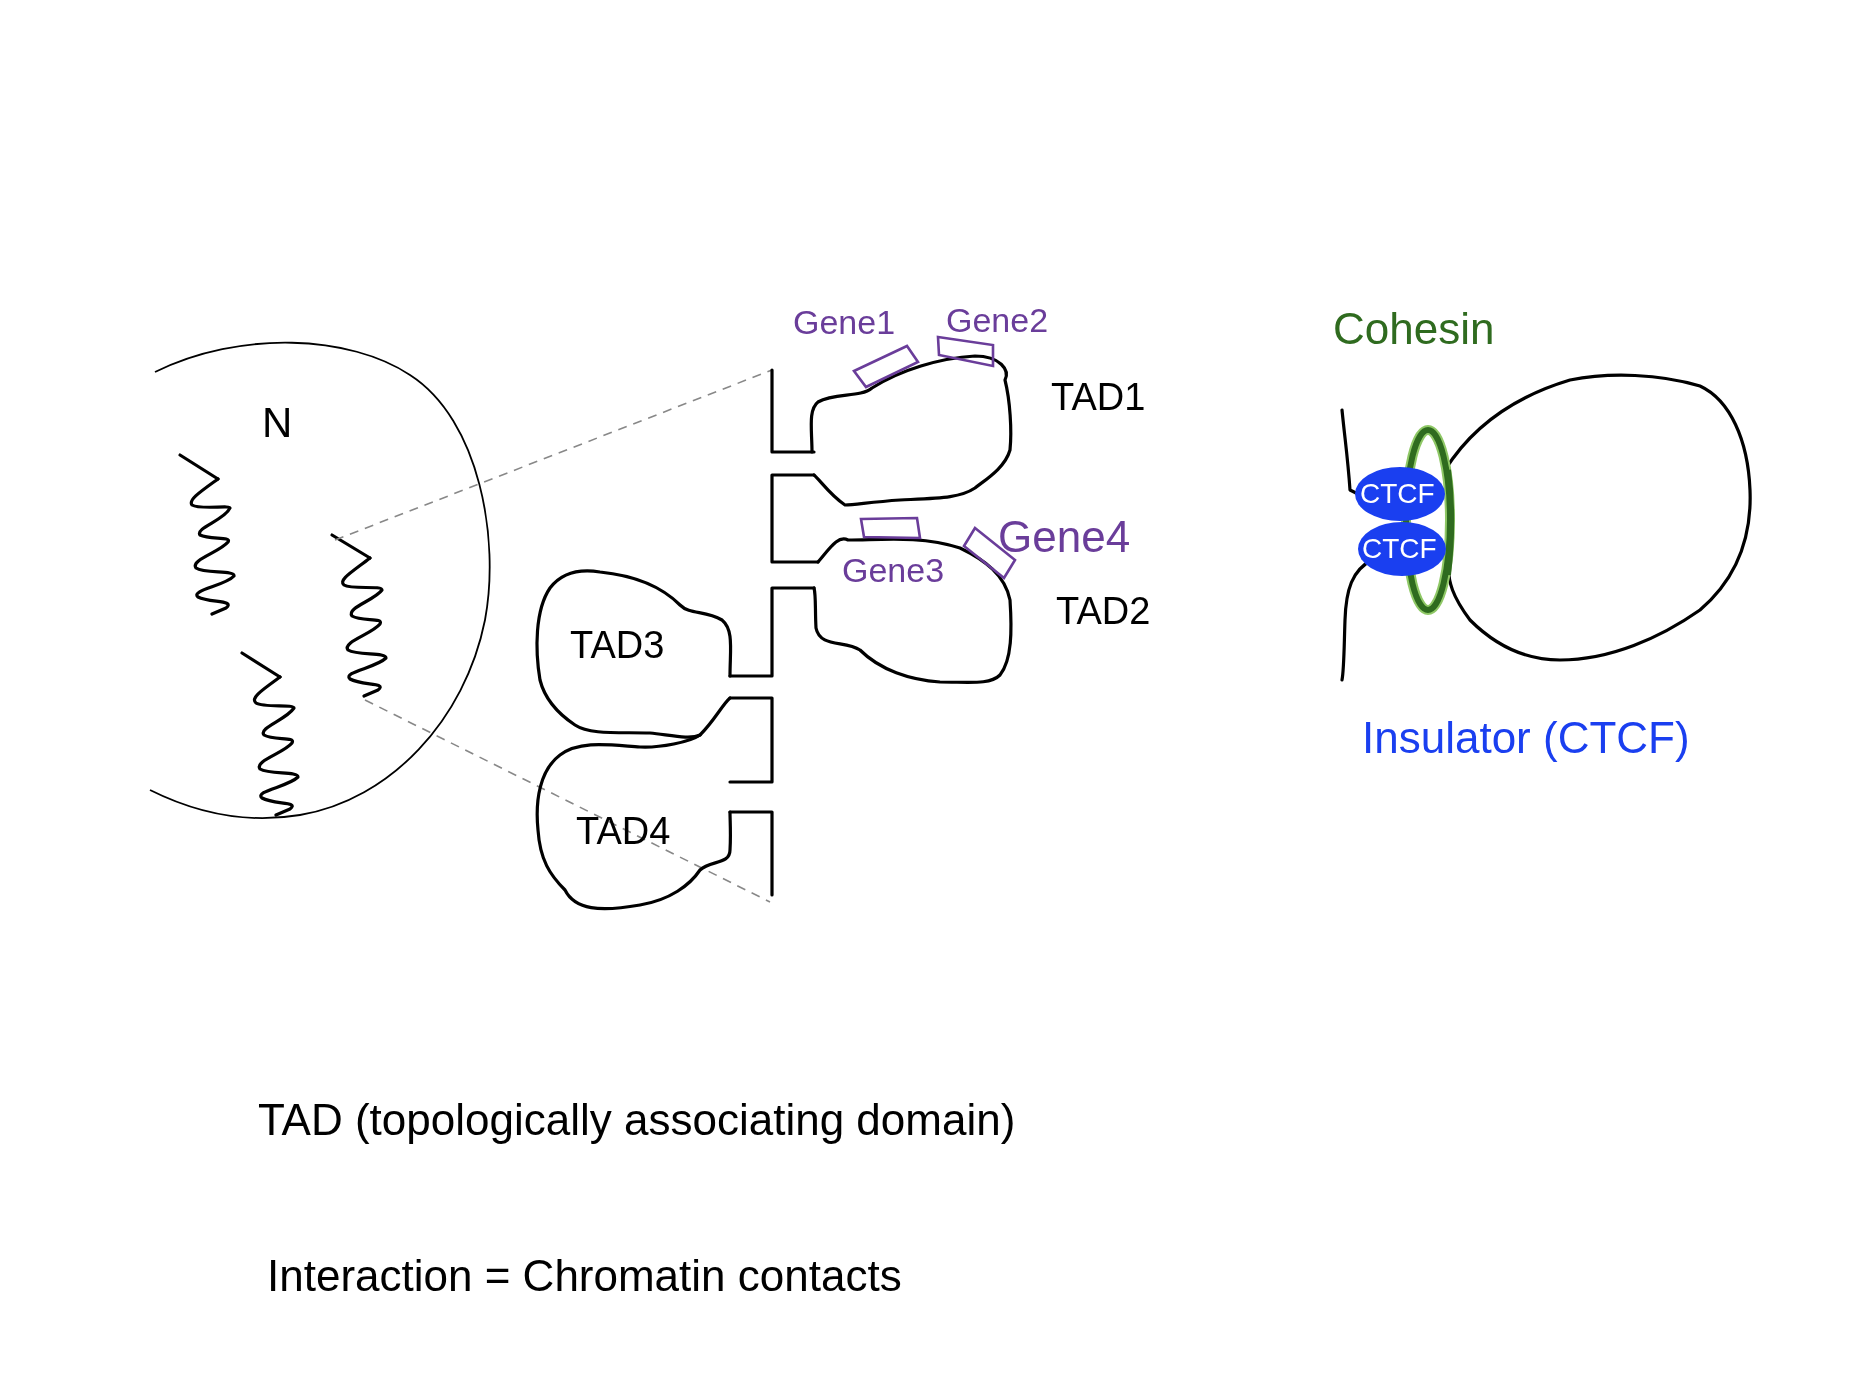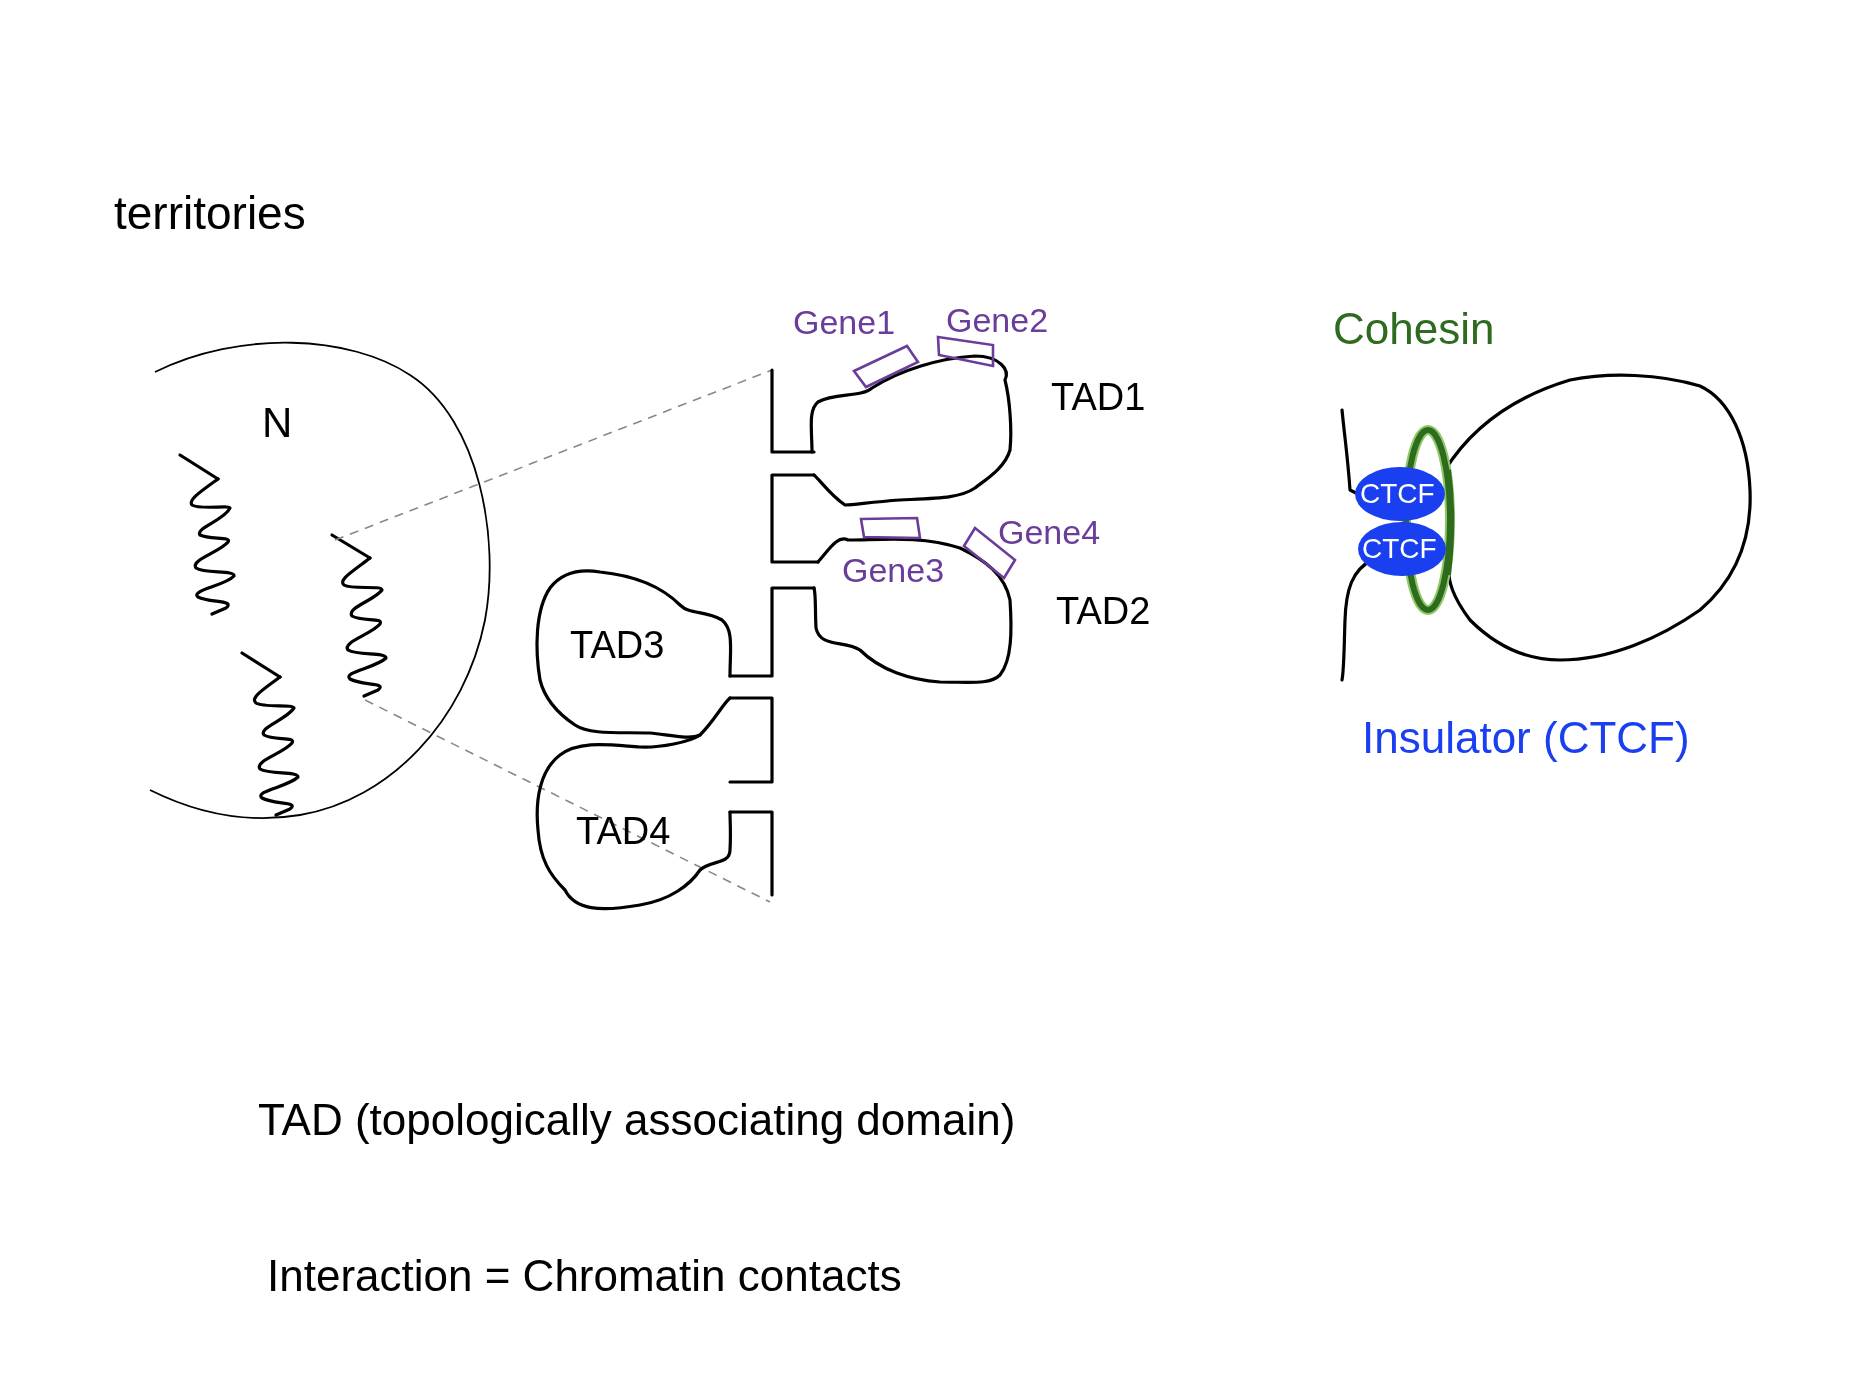--- a/index.html
+++ b/index.html
@@ -67,28 +67,27 @@
   <ellipse cx="1428" cy="520" rx="22" ry="90" fill="none" stroke="#8fc866" stroke-width="10"></ellipse>
   <ellipse cx="1428" cy="520" rx="22" ry="90" fill="none" stroke="#2f6b1f" stroke-width="6"></ellipse>
 
   <ellipse cx="1400" cy="494" rx="45" ry="27" fill="#1a3ff0"></ellipse>
   <ellipse cx="1402" cy="549" rx="44" ry="27" fill="#1a3ff0"></ellipse>
 
   <path d="M1448,470 C1452,500 1452,540 1448,575" fill="none" stroke="#2f6b1f" stroke-width="6"></path>
 </svg>
 
 <div class="lbl black" style="left:114px; top:184px; font-size:46px; line-height:58px;">
-  <div>territories</div>
 </div>
 <div class="lbl black" style="left:262px; top:402px; font-size:42px;">N</div>
 
 <div class="lbl purple" style="left:793px; top:305px; font-size:34px;">Gene1</div>
 <div class="lbl purple" style="left:946px; top:303px; font-size:34px;">Gene2</div>
 <div class="lbl purple" style="left:842px; top:553px; font-size:34px;text-align:center;">Gene3</div>
-<div class="lbl purple" style="left:998px; top:515px; font-size:34px;">Gene4</div>
+<div class="lbl purple" style="left:998px; top:515px; font-size:44px;">Gene4</div>
 
 <div class="lbl black" style="left:1051px; top:378px; font-size:38px;">TAD1</div>
 <div class="lbl black" style="left:1056px; top:592px; font-size:38px;text-align:right;">TAD2</div>
 <div class="lbl black" style="left:570px; top:626px; font-size:38px;">TAD3</div>
 <div class="lbl black" style="left:576px; top:812px; font-size:38px;">TAD4</div>
 
 <div class="lbl green" style="left:1333px; top:307px; font-size:44px;">Cohesin</div>
 <div class="lbl" style="left:1360px; top:480px; font-size:28px; color:#ffffff;">CTCF</div>
 <div class="lbl" style="left:1362px; top:535px; font-size:28px; color:#ffffff;">CTCF</div>
 <div class="lbl blue" style="left:1362px; top:716px; font-size:44px;">Insulator (CTCF)</div>

